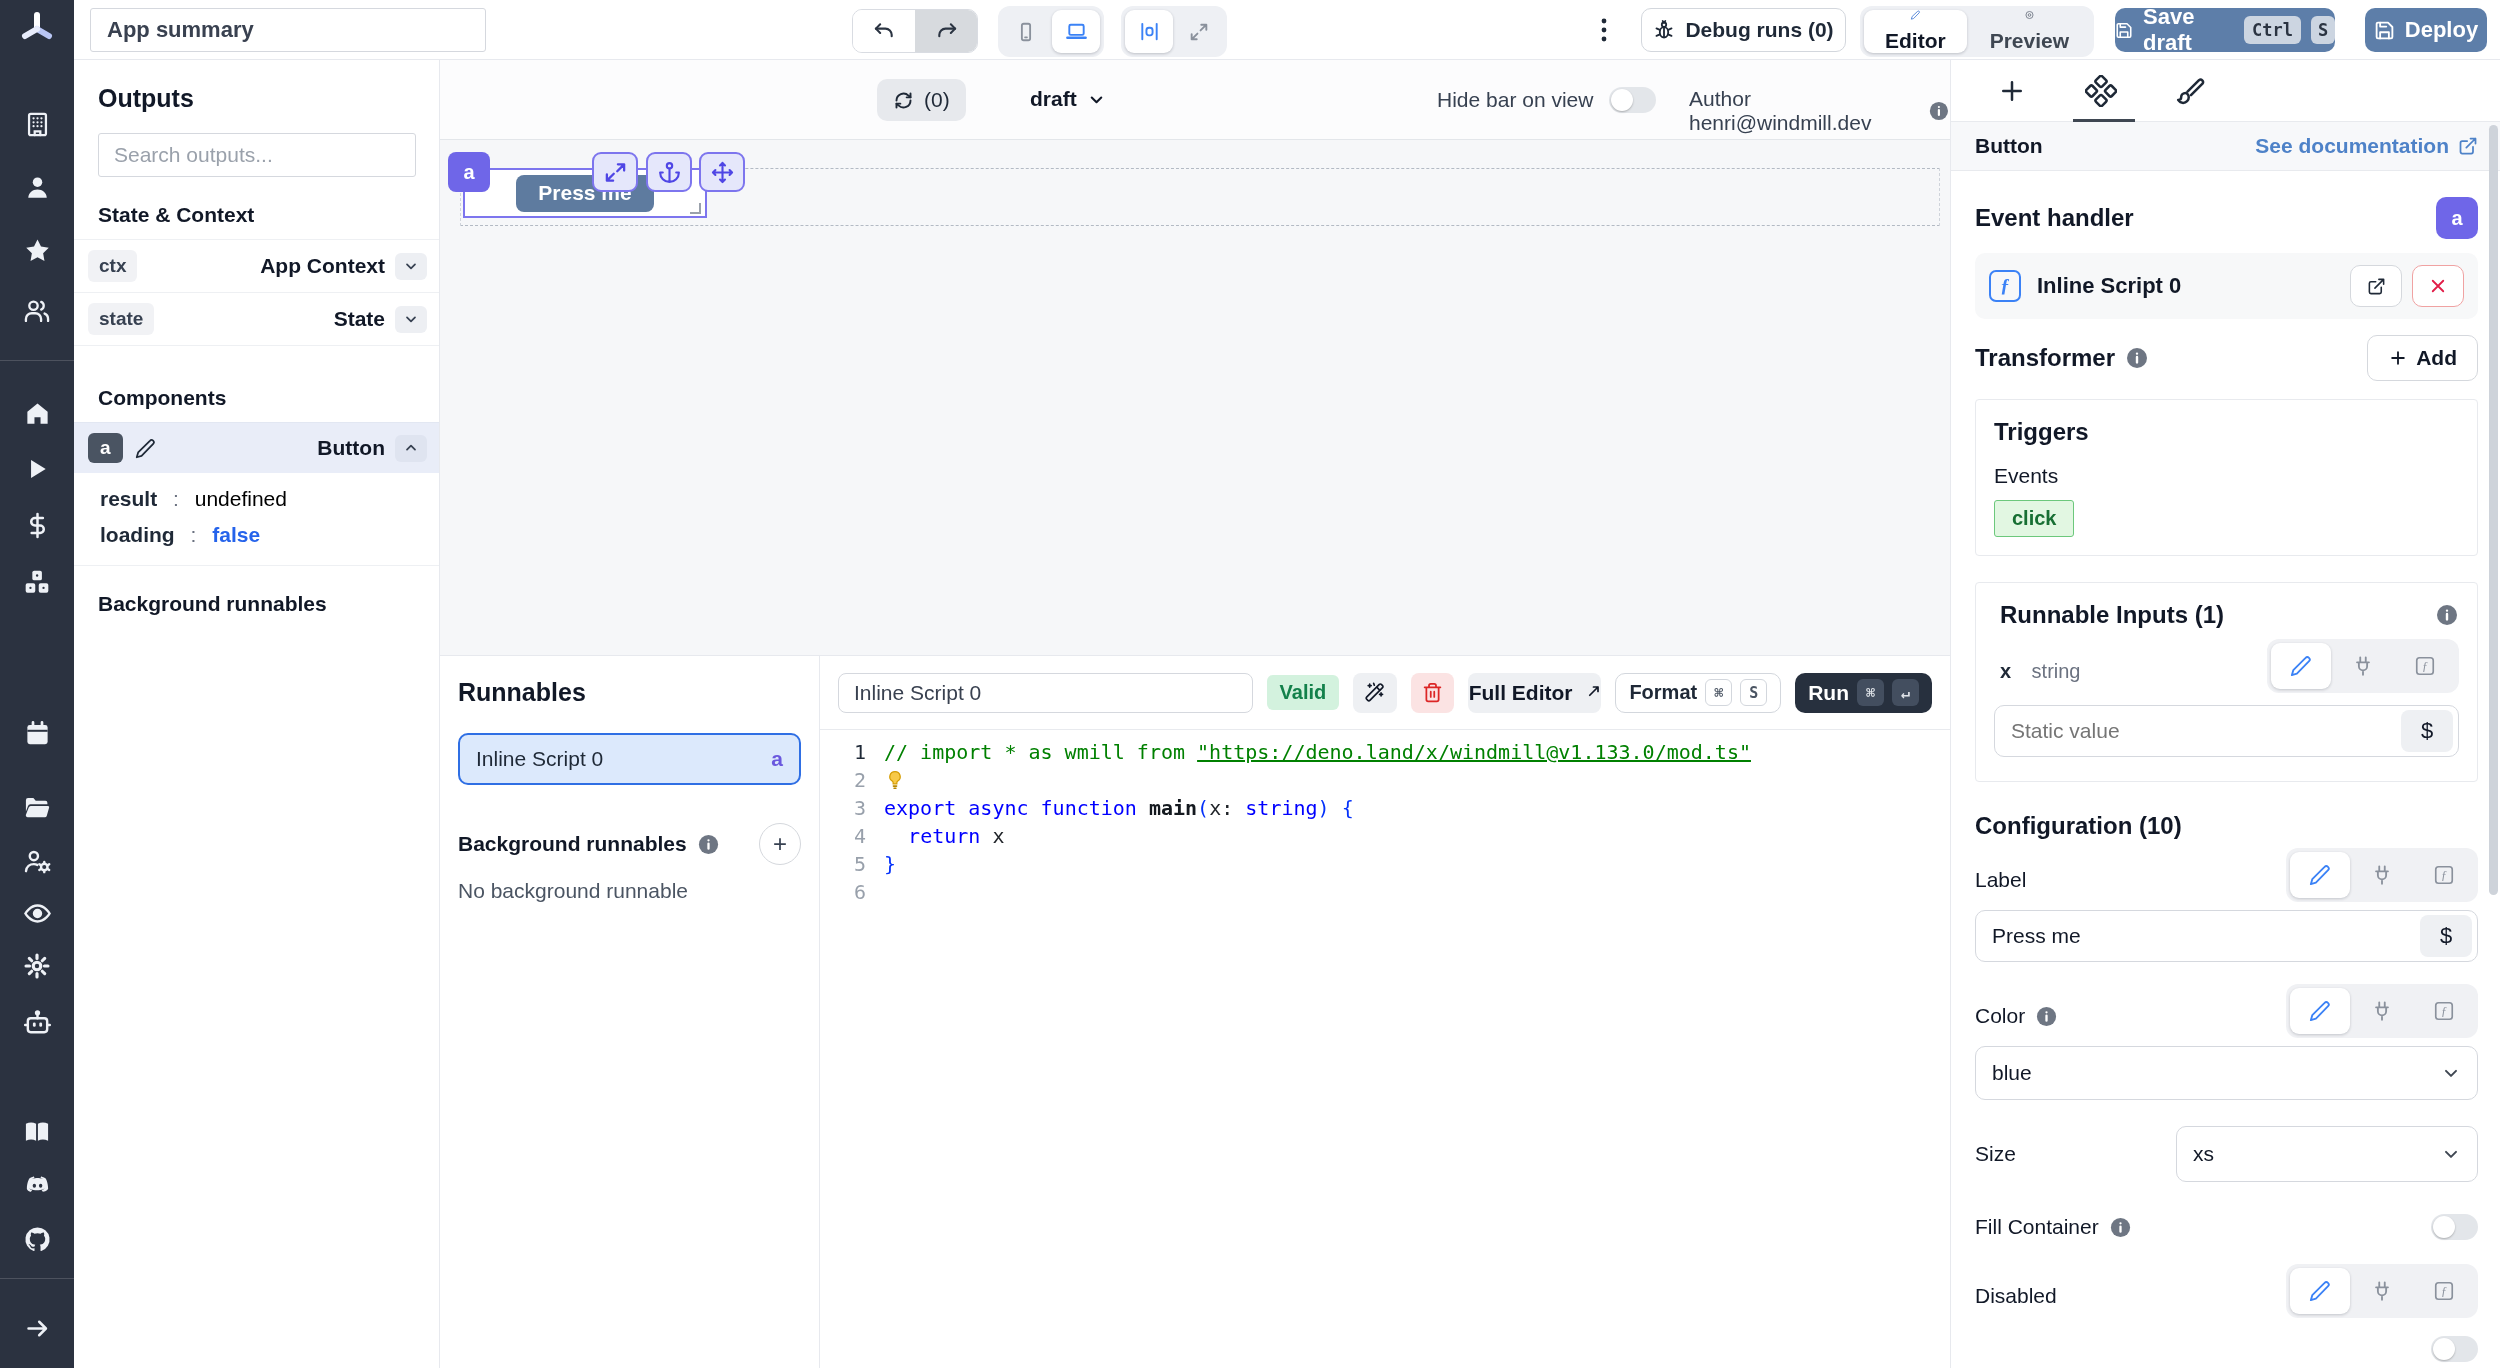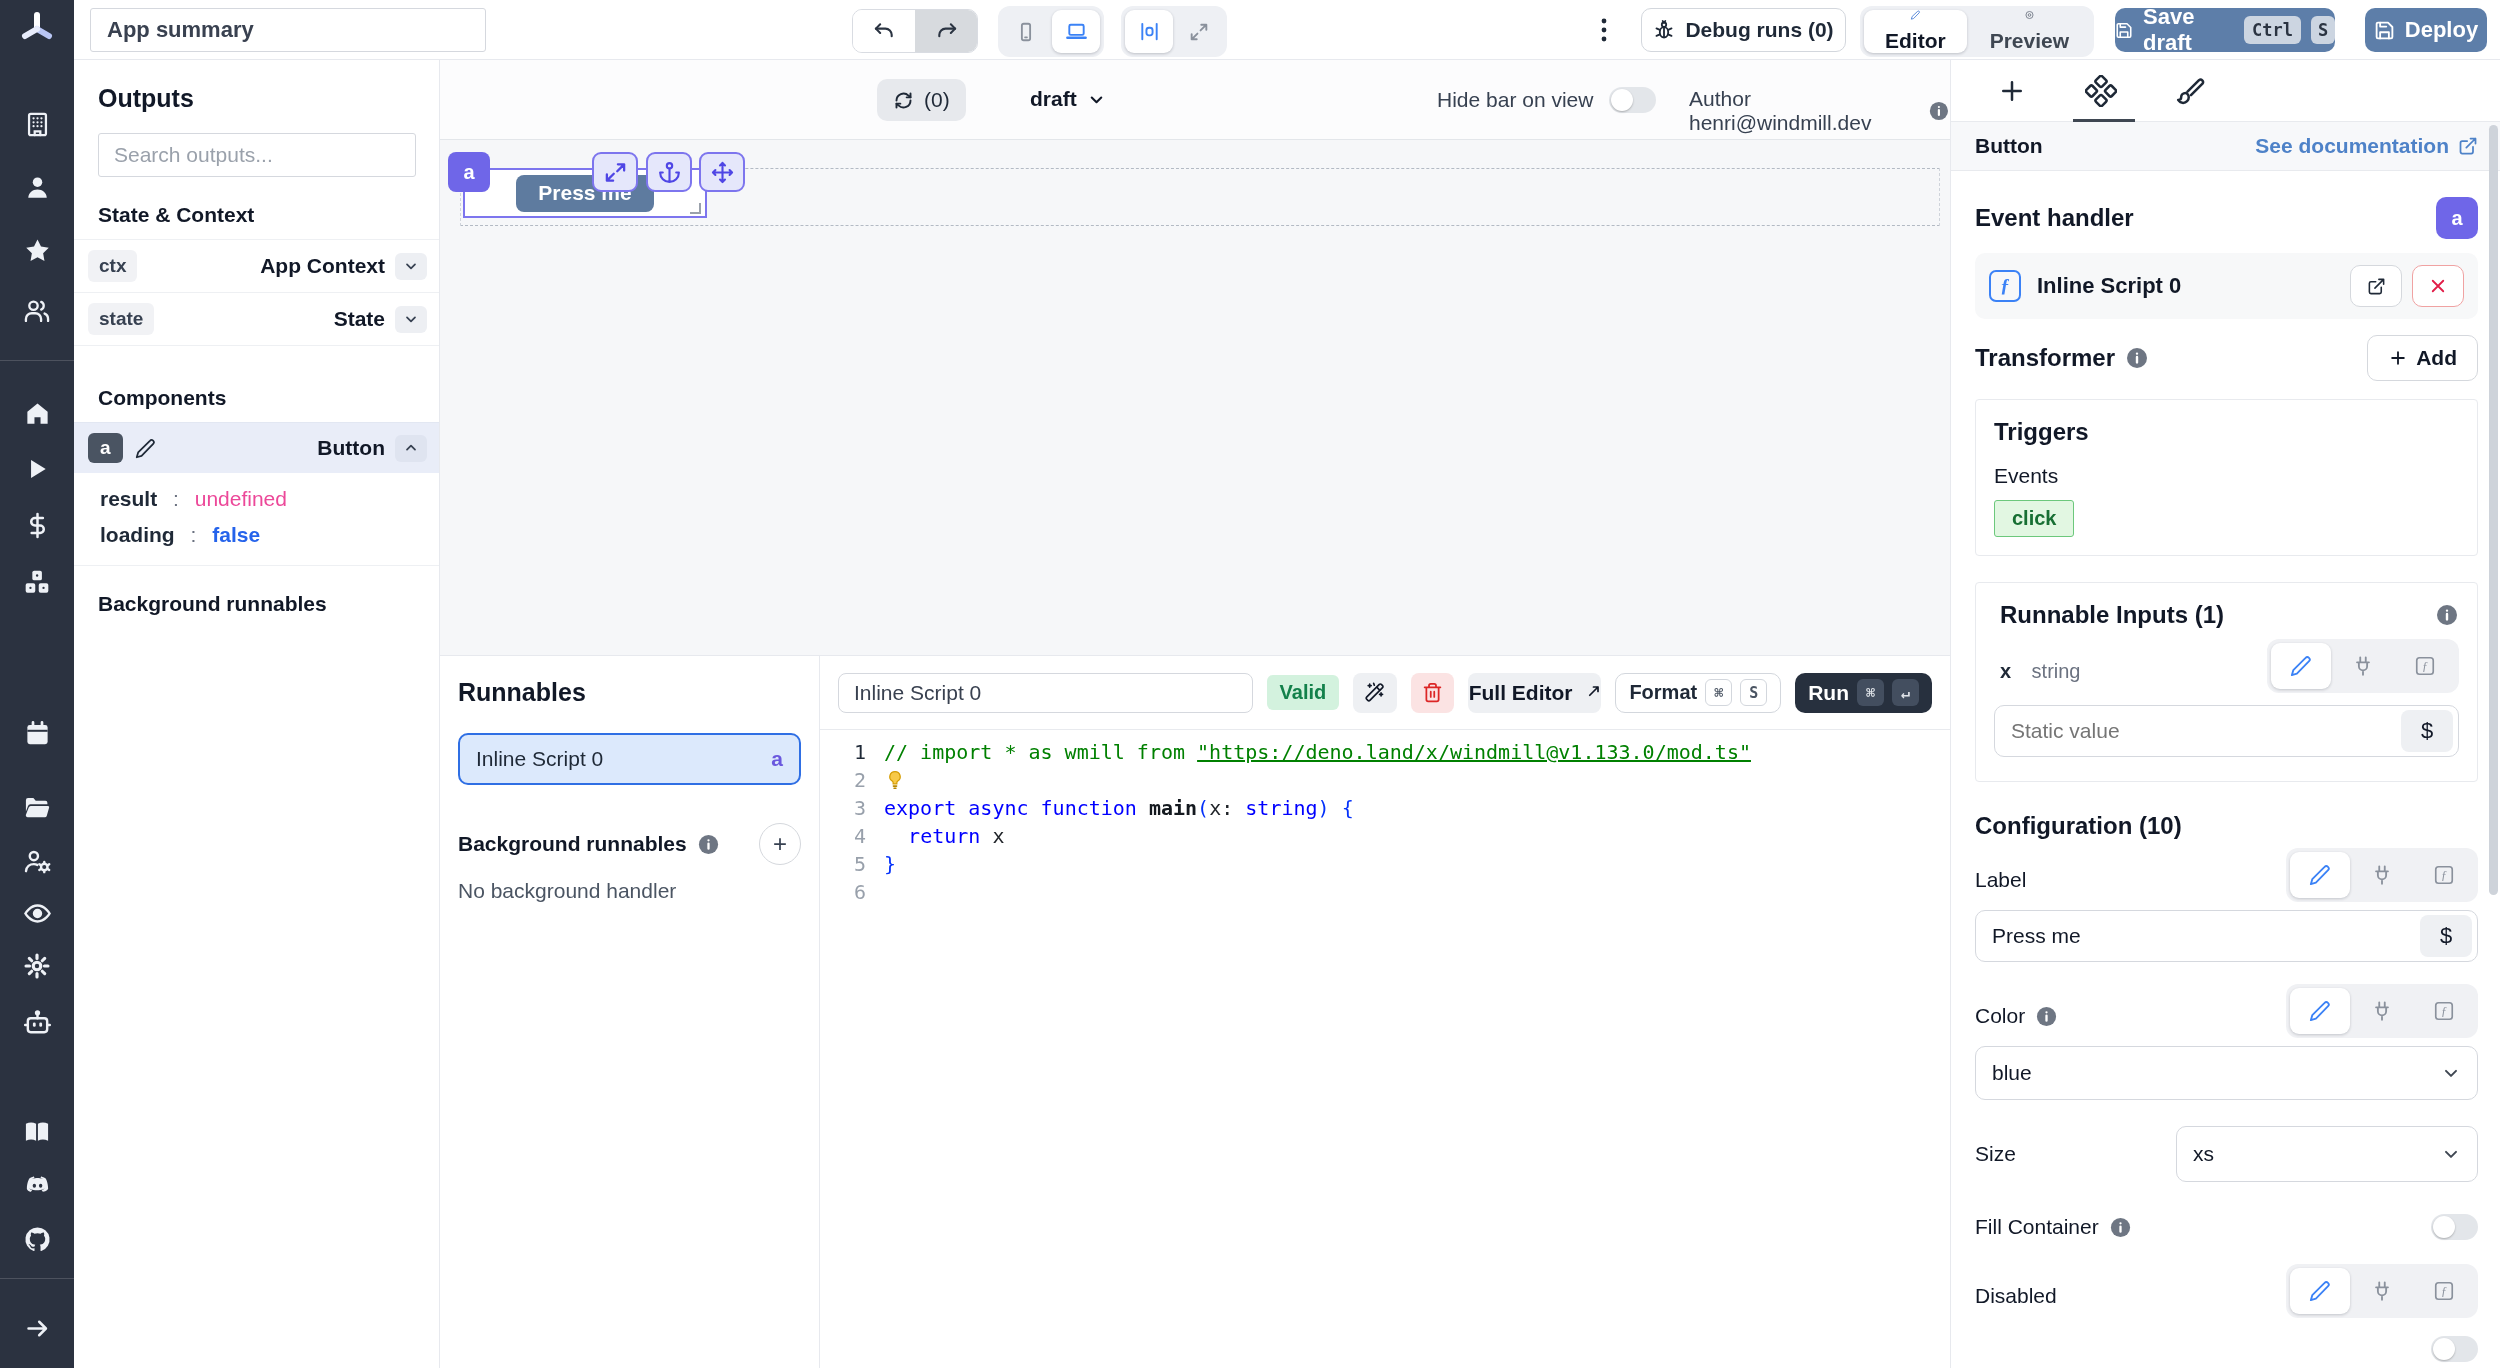--- a/index.html
+++ b/index.html
@@ -383,21 +383,21 @@
     <span class="chbox" style="background:#dfe4f0">
       <svg width="16" height="16" viewBox="0 0 24 24" fill="none" stroke="#374151" stroke-width="2.6" stroke-linecap="round" stroke-linejoin="round">
           <path d="M6 14.5l6-6 6 6"></path>
         </svg>
     </span>
   </div>
 
   <div style="padding:14px 0 4px 26px; font-size:21px;">
     <span style="font-weight:600">result</span>
     <span style="color:#6b7280; margin:0 10px;">:</span>
-    <span style="color:#ec4899">undefined</span>
+    <span style="color:#000000">undefined</span>
   </div>
   <div style="padding:8px 0 18px 26px; font-size:21px; border-bottom:1px solid #eef0f3;">
     <span style="font-weight:600">loading</span>
     <span style="color:#6b7280; margin:0 10px;">:</span>
     <span style="color:#2563eb; font-weight:600;">false</span>
   </div>
 
   <div class="lp-h2" style="margin:26px 0 0 24px">Background runnables</div>
 </div>
 
@@ -466,21 +466,21 @@
     <div style="display:flex; align-items:center; justify-content:space-between; margin-top:38px;">
       <span class="inforow">
         <span class="lp-h2">Background runnables</span>
         <svg width="23" height="23" viewBox="0 0 24 24">
             <circle cx="12" cy="12" r="10" fill="#6e7683"></circle>
             <path d="M12 7.6h.01M12 11v5.4" stroke="#fff" stroke-width="2.4" stroke-linecap="round"></path>
           </svg>
       </span>
       <span class="circlebtn">+</span>
     </div>
-    <div style="margin-top:14px; font-size:21px; color:#4b5563;">No background handler</div>
+    <div style="margin-top:14px; font-size:21px; color:#4b5563;">No background runnable</div>
   </div>
 
   <div id="editor">
     <div class="edbar">
       <input class="inp" style="width: 456px; height: 40px; padding: 0px 15px; font-size: 21px; border-radius: 8px;" value="Inline Script 0">
       <span class="chip-valid">Valid</span>
       <span class="sqbtn graybtn">
         <svg width="21" height="21" viewBox="0 0 24 24" fill="none" stroke="#111827" stroke-width="1.9" stroke-linecap="round" stroke-linejoin="round">
             <path d="M21.2 4.2l-1.4-1.4a1.6 1.6 0 0 0-2.3 0L3 17.3a1.6 1.6 0 0 0 0 2.3l1.4 1.4a1.6 1.6 0 0 0 2.3 0L21.2 6.5a1.6 1.6 0 0 0 0-2.3z"></path>
             <path d="M14.8 6.1l3.1 3.1M6.5 2.5v3.4M4.8 4.2h3.4M19.5 12.5v3.4M17.8 14.2h3.4M11 1.5l.8 2.2"></path>

